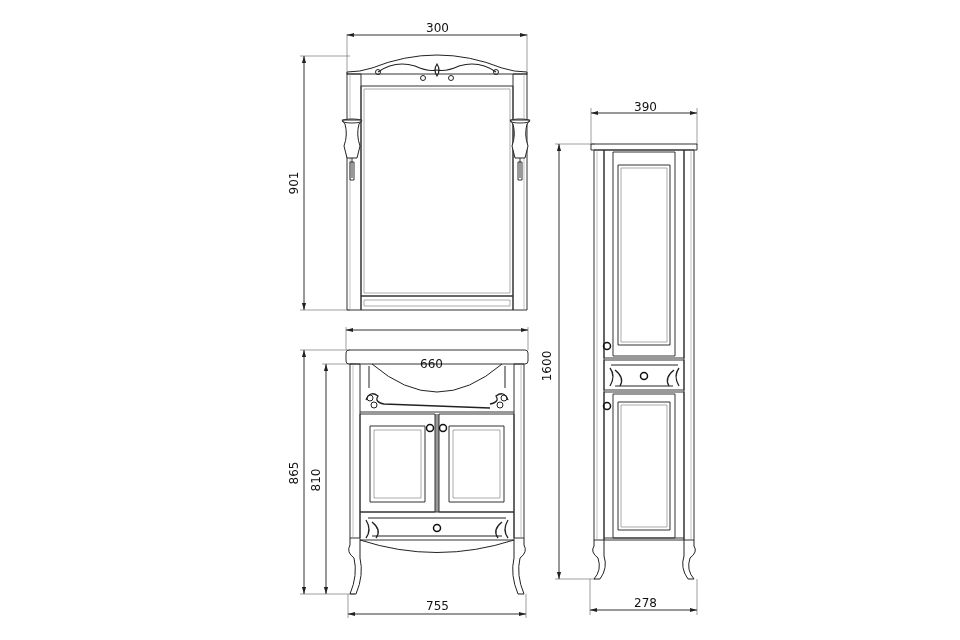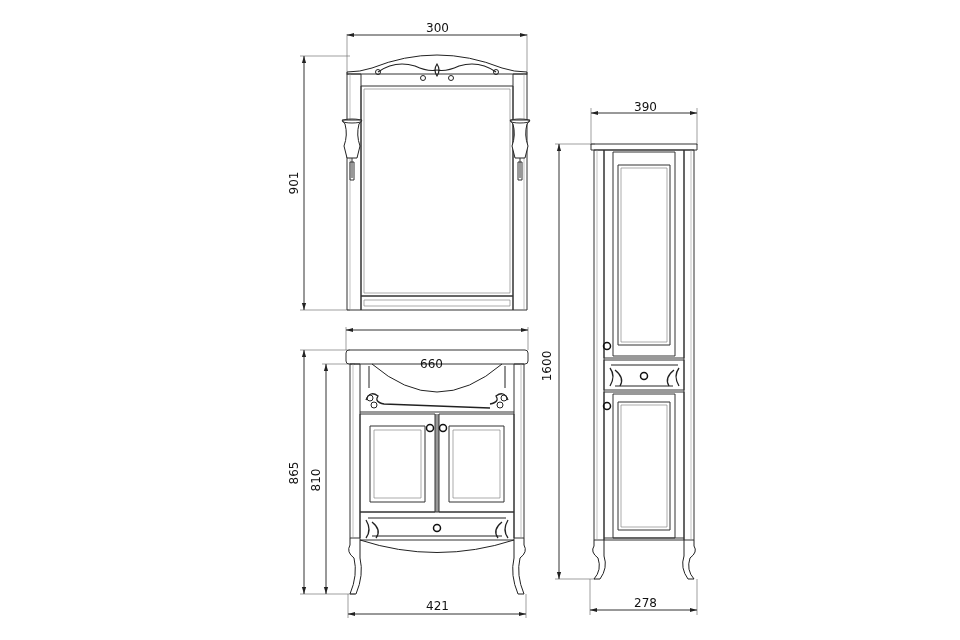--- a/index.html
+++ b/index.html
@@ -172,17 +172,17 @@
     </g>
   </g>
 </svg>
 
 <div class="dim-label" style="left:426px; top:22px;">300</div>
 <div class="dim-label vert" style="left:283px; top:177px;">901</div>
 
 <div class="dim-label" style="left:420px; top:317px;margin-top:41px;">660</div>
 <div class="dim-label vert" style="left:283px; top:467px;">865</div>
 <div class="dim-label vert" style="left:305px; top:474px;">810</div>
-<div class="dim-label" style="left:426px; top:600px;">421</div>
+<div class="dim-label" style="left:426px; top:600px;">755</div>
 
 <div class="dim-label" style="left:634px; top:101px;">390</div>
 <div class="dim-label vert" style="left:532px; top:360px;">1600</div>
 <div class="dim-label" style="left:634px; top:597px;">278</div>
 
 </body></html>

